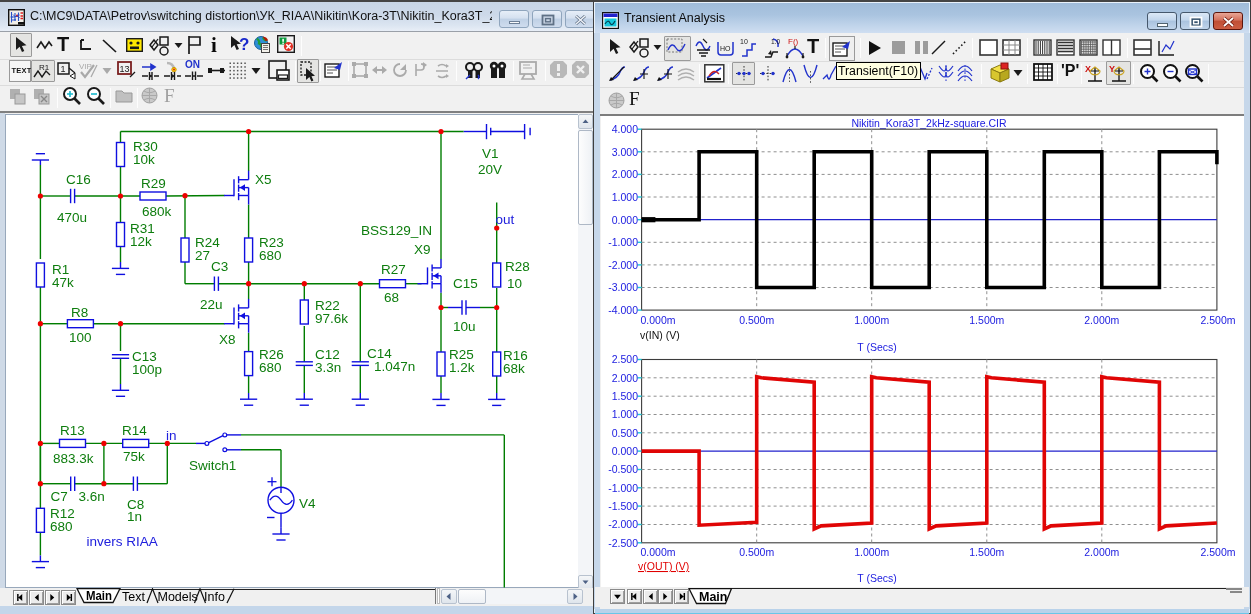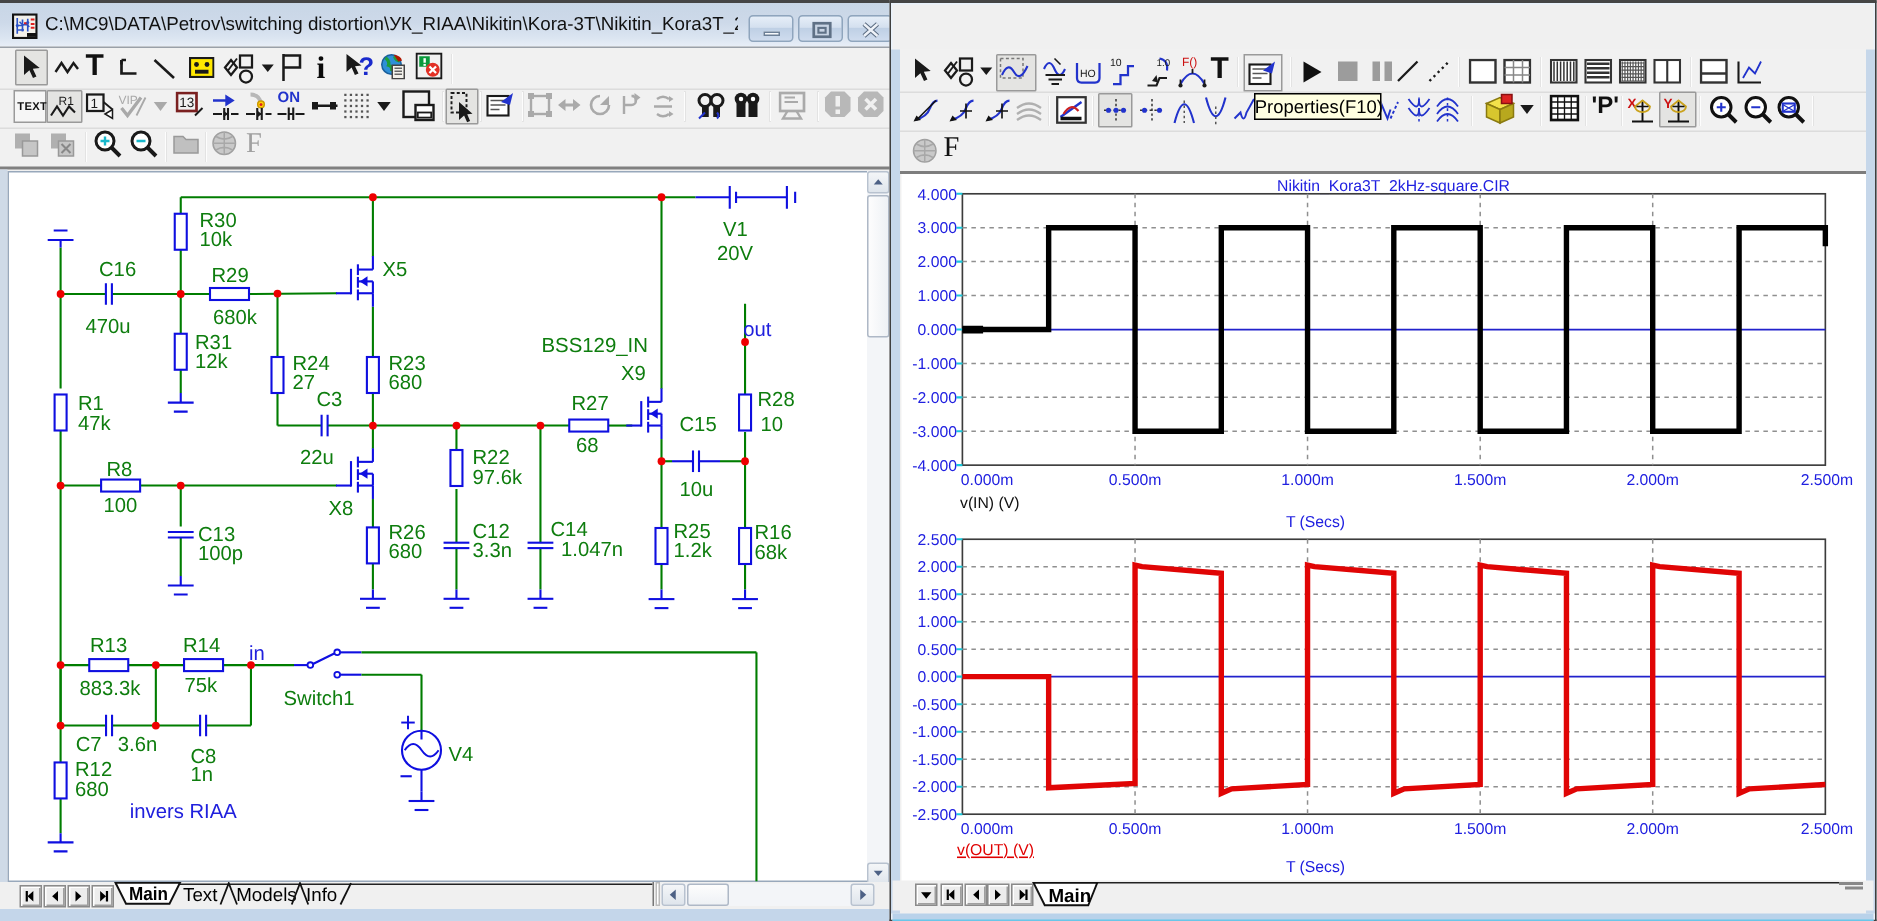--- a/index.html
+++ b/index.html
@@ -608,20 +608,46 @@
           </svg>
         </div>
 </div>
 
     <div class="abs" style="left:0;top:604px;width:597px;height:10px;background:#c4d6ea;"></div>
   </div>
 
   <div class="win" id="rw" style="left:593px;top:0;width:658px;height:614px;background:#f0f0f0;border:1px solid #3f3f3f;border-top:2px solid #454545;">
     <div class="abs" style="left:0;top:0;width:656px;height:611px;border:1px solid #e9f2fb;"></div>
 
+    <div class="abs" id="rw-title" style="left:1px;top:1px;width:654px;height:30px;background:linear-gradient(180deg,#a0bcda 0%,#aac4e0 40%,#bdd2e9 70%,#cfdef1 100%);">
+
+      <svg class="abs" style="left:7px;top:9px" width="17" height="17" viewBox="0 0 17 17">
+        <rect x="0.5" y="0.5" width="16" height="16" fill="#fff" stroke="#111" stroke-width="1.4"></rect>
+        <rect x="1.5" y="1.5" width="14" height="3.5" fill="#2222cc"></rect>
+        <rect x="2.5" y="6.5" width="12" height="8" fill="#16c8dc"></rect>
+        <path d="M3 12 q3 -5 5 -1 q2 4 5 -2" stroke="#045" stroke-width="1.2" fill="none"></path>
+      </svg>
+      <div class="abs" style="left:29px;top:8px;font-size:12.5px;color:#0c0c0c;">Transient Analysis</div>
+
+      <div class="abs" style="left:552px;top:9px;width:30px;height:18px;border:1px solid #46586c;border-radius:3px;background:linear-gradient(180deg,#dce9f7 0%,#c2d6ec 45%,#a9c2de 50%,#c0d4ea 100%);">
+        <div class="abs" style="left:9px;top:10px;width:11px;height:3.5px;background:#fdfefe;border:1px solid #51636f;"></div>
+      </div>
+      <div class="abs" style="left:585px;top:9px;width:30px;height:18px;border:1px solid #46586c;border-radius:3px;background:linear-gradient(180deg,#dce9f7 0%,#c2d6ec 45%,#a9c2de 50%,#c0d4ea 100%);">
+        <svg class="abs" style="left:8px;top:3px" width="14" height="12">
+            <rect x="1.5" y="1.5" width="11" height="9" fill="#33506b" stroke="#fdfdfd" stroke-width="1.8"></rect>
+            <rect x="4.6" y="4.6" width="4.8" height="3.2" fill="#33506b" stroke="#fdfdfd" stroke-width="1.4"></rect>
+          </svg>
+      </div>
+      <div class="abs" style="left:618px;top:9px;width:30px;height:18px;border:1px solid #5c150b;border-radius:3px;background:linear-gradient(180deg,#e8a696 0%,#d3705b 45%,#c04f35 50%,#cc5d42 100%);">
+        <svg class="abs" style="left:8px;top:3px" width="13" height="12" viewBox="0 0 13 12">
+            <path d="M2 2 L11 10 M11 2 L2 10" stroke="#731d10" stroke-width="3.6"></path>
+            <path d="M2 2 L11 10 M11 2 L2 10" stroke="#fdfdfd" stroke-width="1.8"></path>
+          </svg>
+      </div>
+    </div>
 
     <div class="abs" style="left:1px;top:31px;width:654px;height:83px;background:#f1f1f1;"></div>
     <div class="abs" style="left:1px;top:59px;width:654px;height:1px;background:#dcdcdc;"></div>
     <div class="abs" style="left:1px;top:85px;width:654px;height:1px;background:#dcdcdc;"></div>
     <div class="abs" id="rw-tb" style="left:0;top:0;width:656px;height:114px;">
 <svg class="abs" style="left:13px;top:36px" width="16" height="18" viewBox="0 0 16 18">
           <path d="M3 1 L3 14 L6.6 10.8 L9 16 L11.3 15 L8.9 9.9 L13.5 9.3 Z" fill="#1a1a1a" transform="scale(1.0)"></path>
         </svg>
 <svg class="abs" style="left:34px;top:36px" width="22" height="20" viewBox="0 0 22 20">
           <rect x="12" y="1" width="8" height="8" fill="none" stroke="#1a1a1a" stroke-width="1.5"></rect>
@@ -859,21 +885,21 @@
             <path d="M5 7 l7 4 M12 7 l-7 4" stroke-width="0.9"></path>
           </g>
           <line x1="13.5" y1="13.5" x2="18.5" y2="18.5" stroke="#111" stroke-width="2.6"></line>
         </svg>
 <div class="abs" style="left:614px;top:62px;width:1px;height:20px;background:#9f9f9f;border-right:1px solid #fdfdfd;"></div>
 <svg class="abs" style="left:14px;top:90px" width="17" height="17" viewBox="0 0 17 17">
           <circle cx="8.5" cy="8.5" r="7.5" fill="#c9c9c9" stroke="#a0a0a0"></circle>
           <path d="M1 8.5 h15 M8.5 1 v15 M3 4 q5.5 3.5 11 0 M3 13 q5.5 -3.5 11 0" stroke="#a8a8a8" fill="none"></path>
         </svg>
 <div class="abs" style="left:35px;top:86px;font-size:19px;color:#111;font-family:'Liberation Serif',serif;">F</div>
-<div class="abs" style="left:241.5px;top:59.5px;width:85px;height:18.5px;background:#ffffe1;border:1px solid #000;font-size:12.3px;color:#000;line-height:16.5px;text-align:center;white-space:nowrap;z-index:9;">Properties(F10)</div>
+<div class="abs" style="left:241.5px;top:59.5px;width:85px;height:18.5px;background:#ffffe1;border:1px solid #000;font-size:12.3px;color:#000;line-height:16.5px;text-align:center;white-space:nowrap;z-index:9;">Transient(F10)</div>
 </div>
     <div class="abs" style="left:1px;top:112px;width:654px;height:2px;background:#7d7d7d;"></div>
     <div class="abs" style="left:0;top:31px;width:6px;height:576px;background:#c6d7ea;"></div>
     <div class="abs" style="left:650px;top:31px;width:6px;height:576px;background:#c6d7ea;"></div>
 
     <div class="abs" style="left:7px;top:114px;width:643px;height:473px;background:#fff;"></div>
     <svg class="abs" id="plots" style="left:7px;top:112px" width="643" height="473" viewBox="600 114 643 473">
 <text x="928" y="127" fill="#2020e0" font-size="10.5px" text-anchor="middle">Nikitin_Kora3T_2kHz-square.CIR</text>
 <rect x="640.6" y="129.2" width="575.3000000000001" height="180.90000000000003" fill="none" stroke="#3c3c3c" stroke-width="1.1"></rect>
 <line x1="640.6" y1="151.8" x2="1215.9" y2="151.8" stroke="#8f8f8f" stroke-width="1" stroke-dasharray="3 3"></line>

